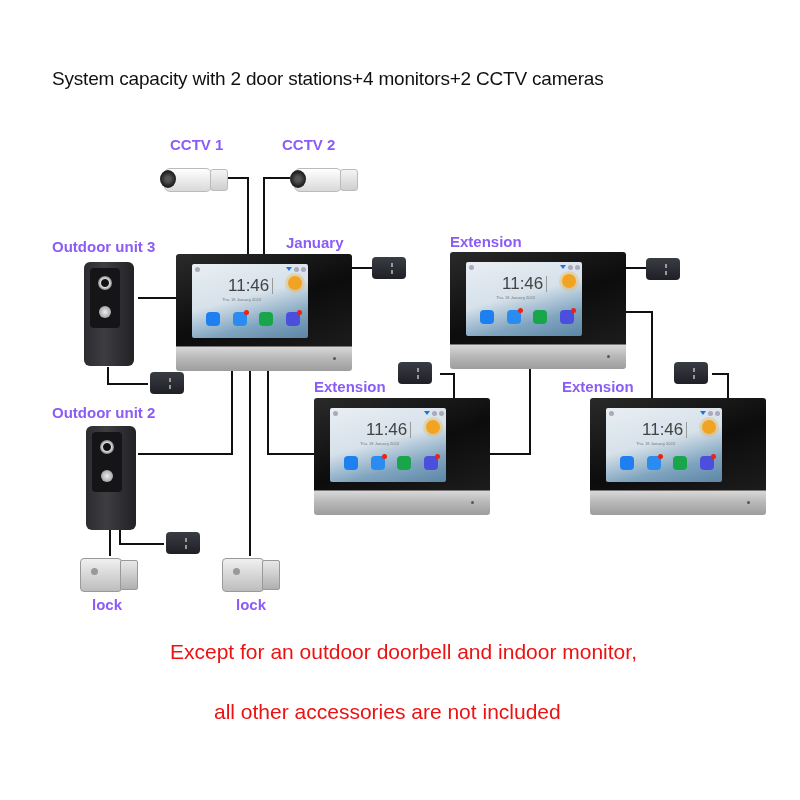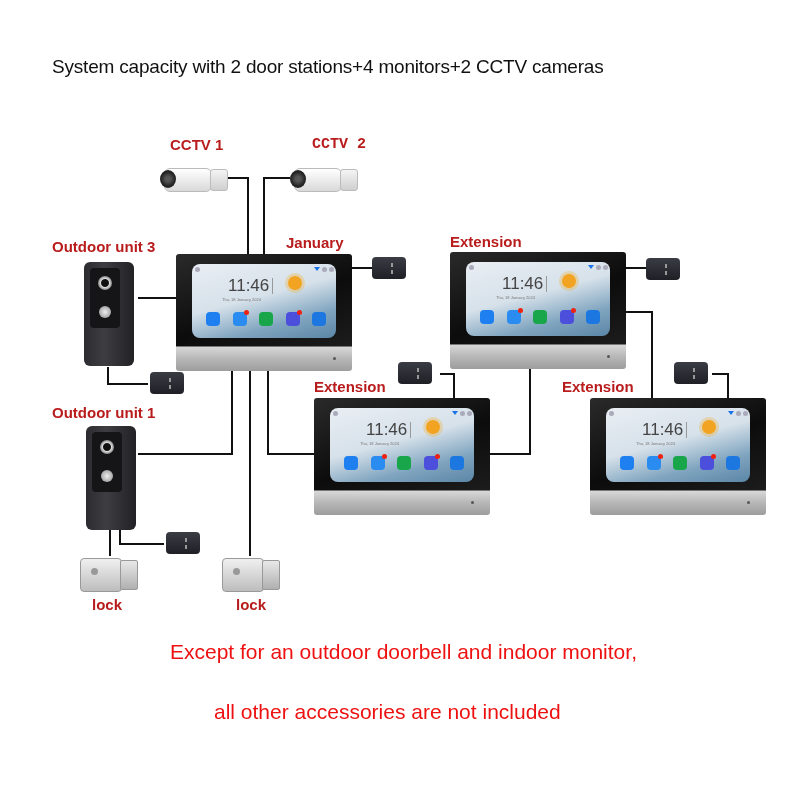--- a/index.html
+++ b/index.html
@@ -1,25 +1,25 @@
 <!DOCTYPE html>
 <html><head>
 <meta charset="utf-8">
 <style>
   html,body{margin:0;padding:0;background:#ffffff;}
   body{width:800px;height:800px;position:relative;overflow:hidden;font-family:"Liberation Sans",sans-serif;}
   .abs{position:absolute;}
-  .title{left:52px;top:56px;font-size:19px;color:#111;white-space:nowrap;letter-spacing:-0.2px;}
-  .lbl{font-weight:bold;font-size:15px;color:#b91c1c;white-space:nowrap;}
+  .title{left:52px;top:68px;font-size:19px;color:#111;white-space:nowrap;letter-spacing:-0.2px;}
+  .lbl{font-weight:bold;font-size:15px;color:#8b5cf6;white-space:nowrap;}
   .note{color:#ee1111;font-size:21px;white-space:nowrap;}
   svg.wires{position:absolute;left:0;top:0;}
   
   .monitor{position:absolute;width:176px;height:118px;}
   .mon-bezel{position:absolute;left:0;top:0;width:176px;height:92px;background:linear-gradient(160deg,#2a2a2a 0%,#0c0c0c 55%,#1c1c1c 100%);border-radius:3px 3px 0 0;}
-  .mon-screen{position:absolute;left:16px;top:10px;width:144px;height:74px;background:linear-gradient(165deg,#e9eef3 0%,#d6e1ea 45%,#7fa4bf 75%,#5b86a6 100%);border-radius:8px;overflow:hidden;}
+  .mon-screen{position:absolute;left:16px;top:10px;width:116px;height:74px;background:linear-gradient(165deg,#e9eef3 0%,#d6e1ea 45%,#7fa4bf 75%,#5b86a6 100%);border-radius:2px;overflow:hidden;}
   .mon-base{position:absolute;left:0;top:92px;width:176px;height:24px;background:linear-gradient(180deg,#d8d8d8 0%,#b9b9b9 45%,#9d9d9d 100%);border-radius:0 0 3px 3px;border-top:1px solid #777;}
   .mon-dot{position:absolute;right:16px;top:10px;width:3px;height:3px;border-radius:50%;background:#555;}
   .clock{position:absolute;left:36px;top:12px;font-size:17px;color:#444;}
   .date{position:absolute;left:30px;top:33px;font-size:4px;color:#777;}
   .sun{position:absolute;left:96px;top:12px;width:14px;height:14px;border-radius:50%;background:#f2a321;box-shadow:0 0 0 3px rgba(242,180,60,0.35);}
   .wx{position:absolute;left:80px;top:14px;width:14px;height:16px;border-left:1px solid #999;}
   .apps{position:absolute;left:14px;top:48px;width:120px;display:flex;justify-content:space-between;}
   .app{width:14px;height:14px;border-radius:4px;position:relative;}
   .app .badge{position:absolute;right:-2px;top:-2px;width:5px;height:5px;border-radius:50%;background:#e21;}
   .wifi{position:absolute;right:16px;top:3px;width:6px;height:4px;background:#1a73e8;clip-path:polygon(0 0,100% 0,50% 100%);}
@@ -82,37 +82,37 @@
 </svg>
 
 <div class="abs title">System capacity with 2 door stations+4 monitors+2 CCTV cameras</div>
 
 <div class="abs lbl" style="left:170px;top:136px;">CCTV 1</div>
 <div class="camera" style="left:160px;top:163px;">
   <div class="cam-body"></div>
     <div class="cam-lens"></div>
     <div class="cam-mount"></div>
 </div>
-<div class="abs lbl" style="left:312px;top:136px;font-family:Liberation Mono, monospace;">CCTV 2</div>
+<div class="abs lbl" style="left:282px;top:136px;">CCTV 2</div>
 <div class="camera" style="left:290px;top:163px;">
   <div class="cam-body"></div>
     <div class="cam-lens"></div>
     <div class="cam-mount"></div>
 </div>
 
 <div class="abs lbl" style="left:52px;top:238px;">Outdoor unit 3</div>
 <div class="door" style="left:84px;top:262px;">
   <div class="door-face">
       <div class="door-cam"></div>
       <div class="door-btn"></div>
     </div>
 </div>
 <div class="adapter" style="left:150px;top:372px;"></div>
 
-<div class="abs lbl" style="left:52px;top:404px;">Outdoor unit 1</div>
+<div class="abs lbl" style="left:52px;top:404px;">Outdoor unit 2</div>
 <div class="door" style="left:86px;top:426px;">
   <div class="door-face">
       <div class="door-cam"></div>
       <div class="door-btn"></div>
     </div>
 </div>
 <div class="adapter" style="left:166px;top:532px;"></div>
 
 <div class="lock" style="left:80px;top:556px;">
   <div class="lock-body">

